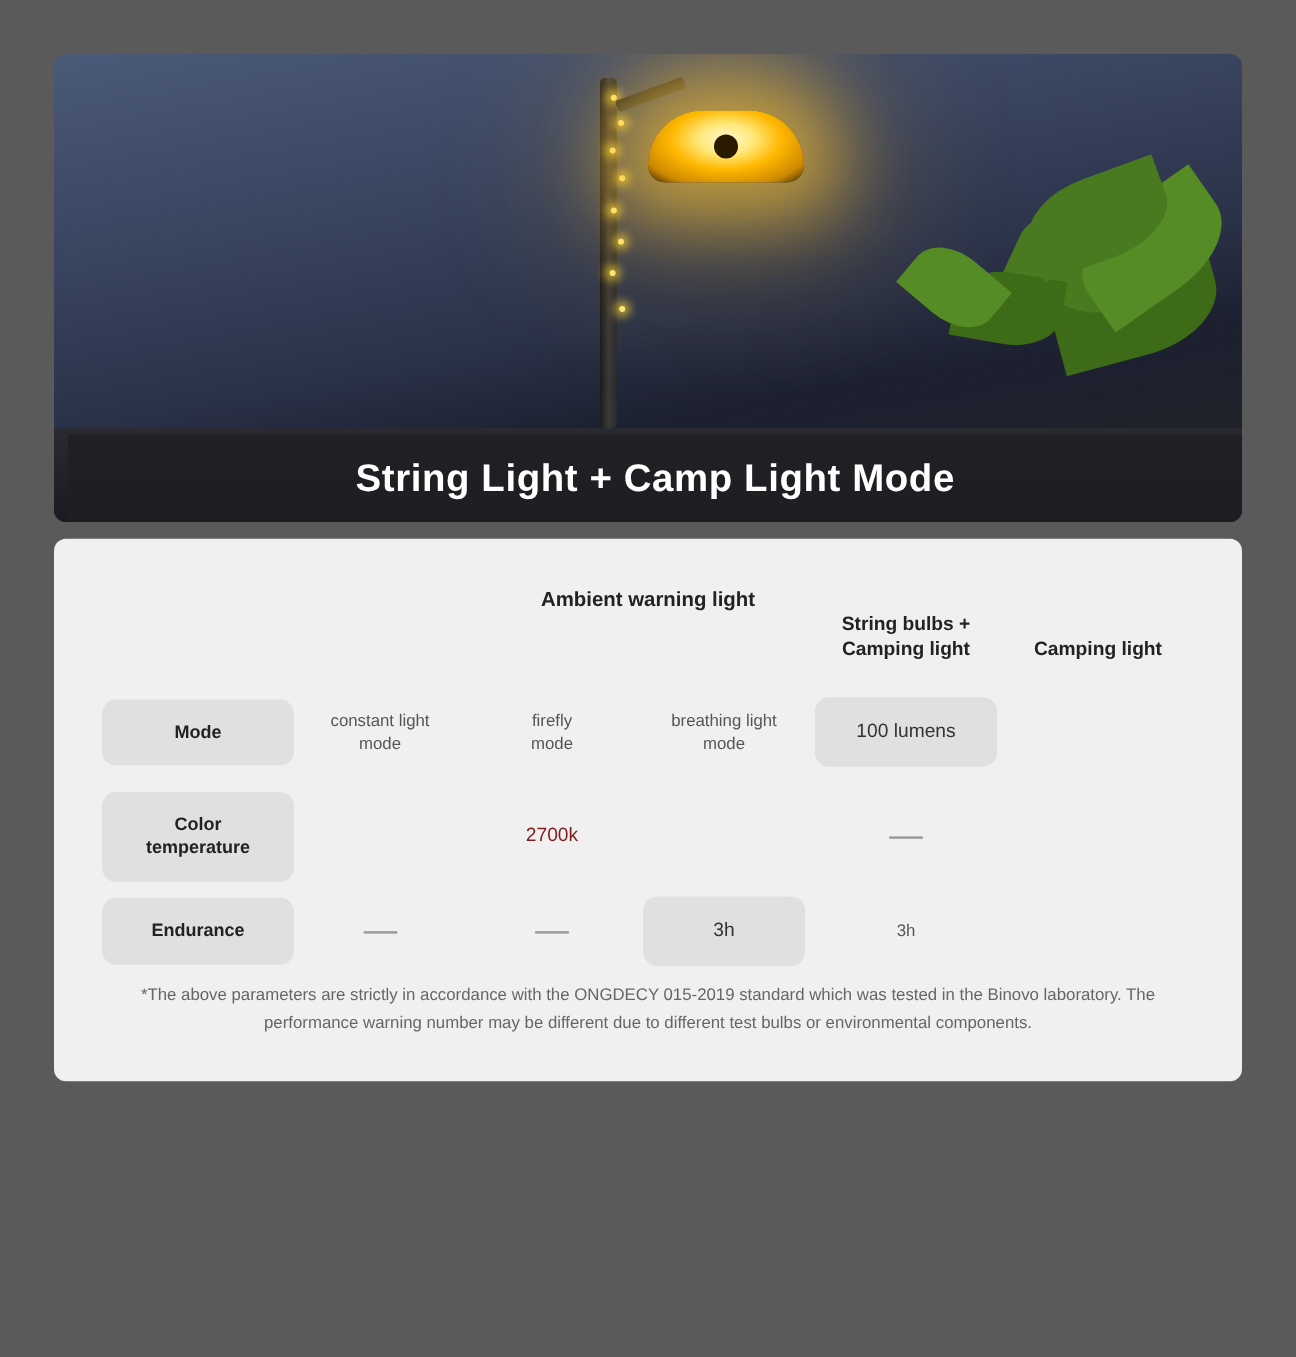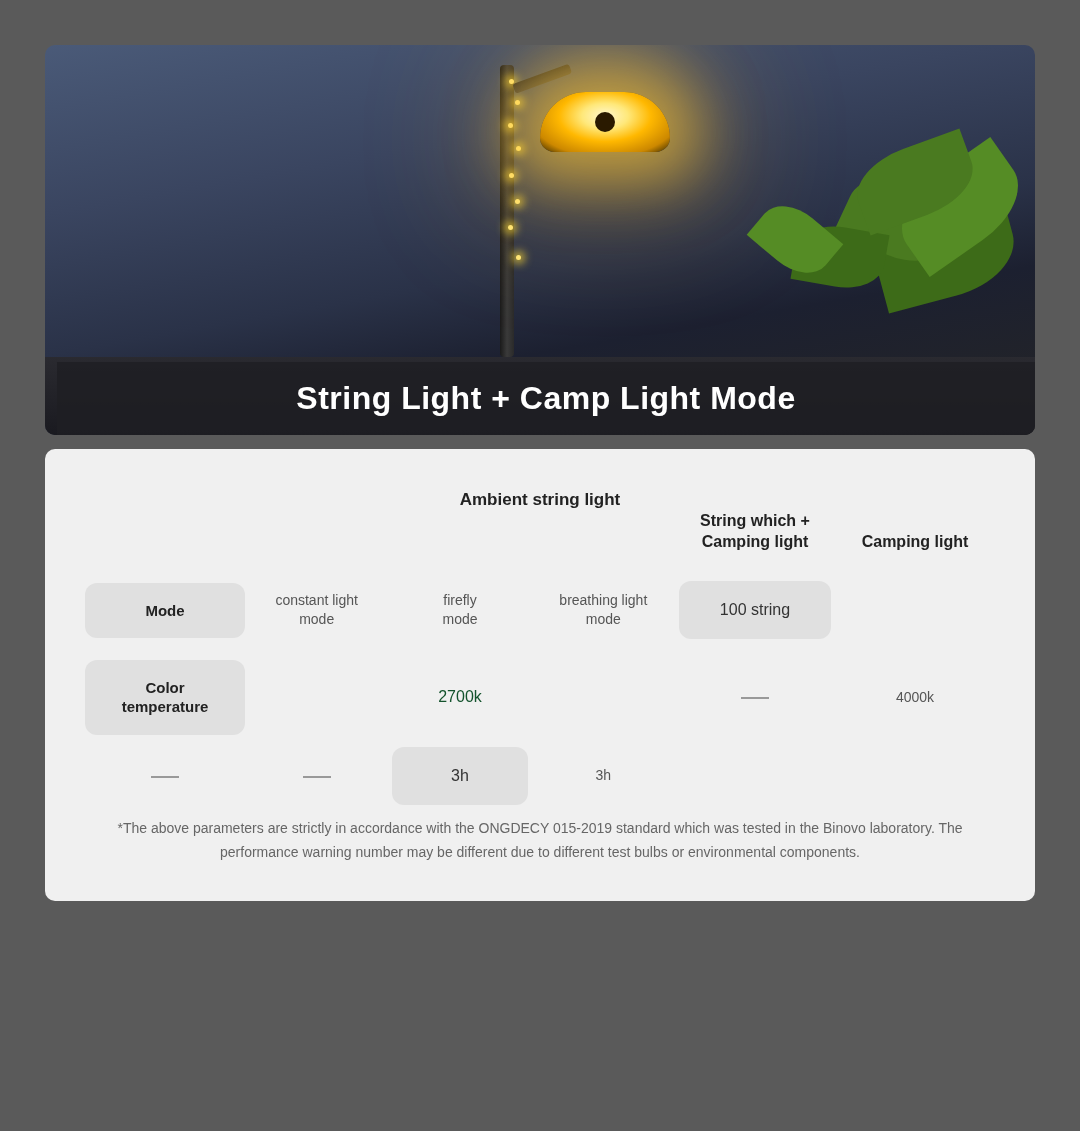--- a/index.html
+++ b/index.html
@@ -281,41 +281,41 @@
     <div class="hero-title-bar">
       <h1 class="hero-title">String Light + Camp Light Mode</h1>
     </div>
   </div>
 </div>
 
 <div class="data-card">
 
   <div class="col-headers">
     <div class="col-empty"></div>
-    <div class="col-header-group ambient" style="grid-column: 2 / 5;">Ambient string light</div>
-    <div class="col-header-group string-camp">String which + Camping light</div>
+    <div class="col-header-group ambient" style="grid-column: 2 / 5;">Ambient warning light</div>
+    <div class="col-header-group string-camp">String bulbs + Camping light</div>
     <div class="col-header-group camping">Camping light</div>
   </div>
 
   <div class="data-row">
     <div class="row-label">Mode</div>
     <div class="cell">constant light<br>mode</div>
     <div class="cell">firefly<br>mode</div>
     <div class="cell">breathing light<br>mode</div>
-    <div class="cell highlighted">100 string</div>
+    <div class="cell highlighted">100 lumens</div>
   </div>
 
   <div class="data-row">
     <div class="row-label">Color<br>temperature</div>
-    <div class="cell" style="grid-column: 2 / 5; font-size:16px; color:#14532d;">2700k</div>
+    <div class="cell" style="grid-column: 2 / 5; font-size:16px; color:#7f1d1d;">2700k</div>
     <div class="cell"><span class="dash"></span></div>
-    <div class="cell">4000k</div>
   </div>
 
   <div class="data-row">
+    <div class="row-label">Endurance</div>
     <div class="cell"><span class="dash"></span></div>
     <div class="cell"><span class="dash"></span></div>
     <div class="cell highlighted">3h</div>
     <div class="cell">3h</div>
   </div>
 
   <div class="disclaimer">*The above parameters are strictly in accordance with the ONGDECY 015-2019 standard which was tested in the Binovo laboratory. The performance warning number may be different due to different test bulbs or environmental components.</div>
 </div>
 
 </body></html>

